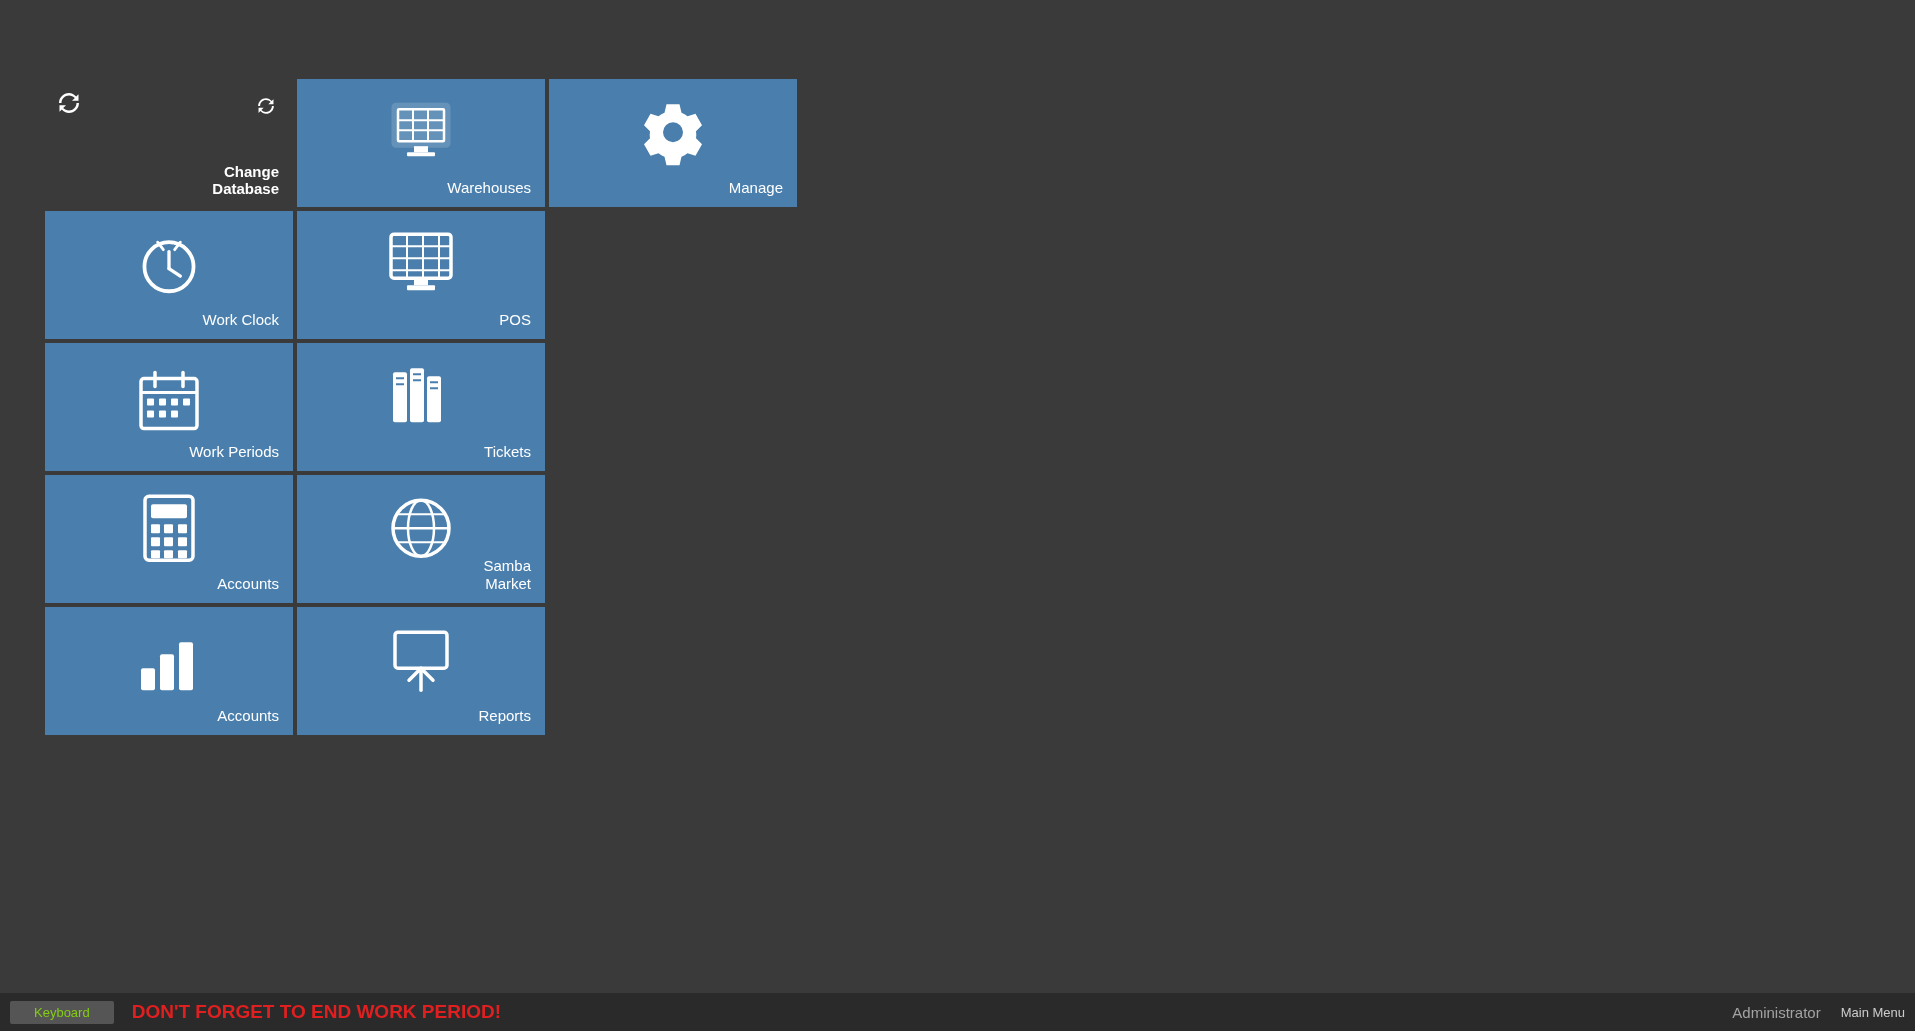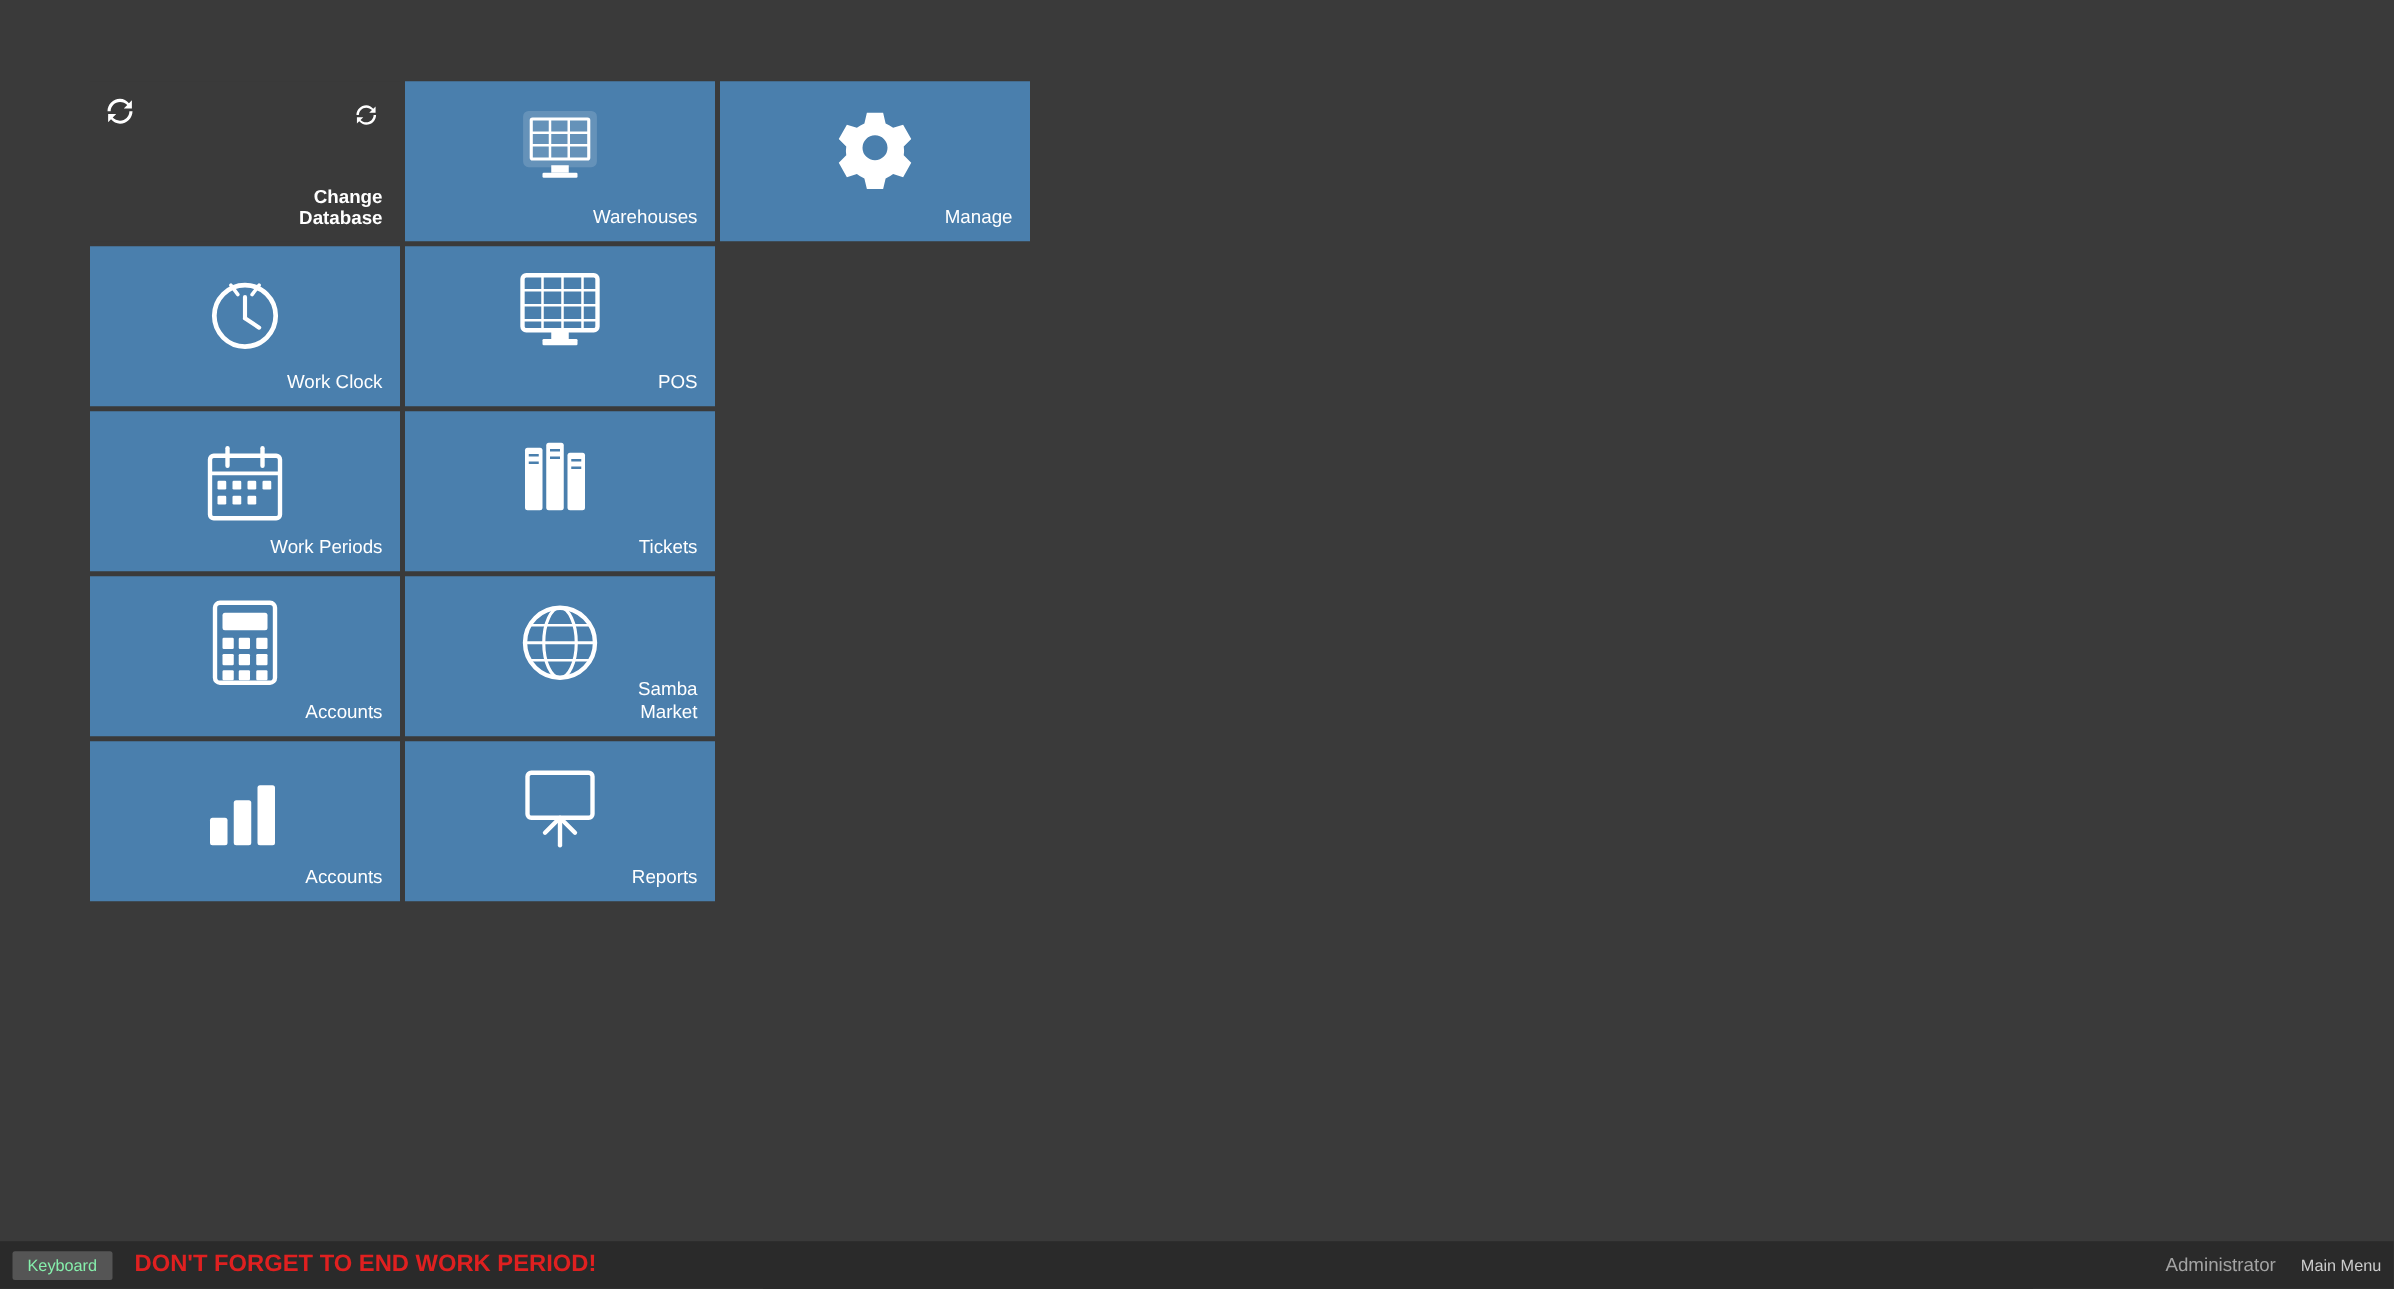--- a/index.html
+++ b/index.html
@@ -6,27 +6,26 @@
     body {
       width: 1915px;
       height: 1031px;
       background-color: #3a3a3a;
       font-family: 'Segoe UI', Arial, sans-serif;
       overflow: hidden;
       position: relative;
     }
     .main-grid {
       position: absolute;
-      top: 65px;
+      top: 79px;
       left: 45px;
       display: grid;
       grid-template-columns: 248px 248px 248px;
       grid-template-rows: 128px 128px 128px 128px 128px;
       gap: 4px;
-      margin-left: 27px;
     }
     .tile {
       background-color: #4a7fad;
       color: white;
       display: flex;
       flex-direction: column;
       align-items: flex-end;
       justify-content: flex-end;
       padding: 10px 14px;
       cursor: pointer;
@@ -65,23 +64,23 @@
       left: 0;
       right: 0;
       height: 38px;
       background-color: #2a2a2a;
       display: flex;
       align-items: center;
       padding: 0 10px;
     }
     .keyboard-btn {
       background-color: #555;
-      color: #86efac;
+      color: #84cc16;
       border: none;
-      padding: 4px 12px;
+      padding: 4px 24px;
       font-size: 13px;
       cursor: pointer;
       border-radius: 2px;
     }
     .warning-text {
       color: #e02020;
       font-weight: 700;
       font-size: 19px;
       margin-left: 18px;
     }

